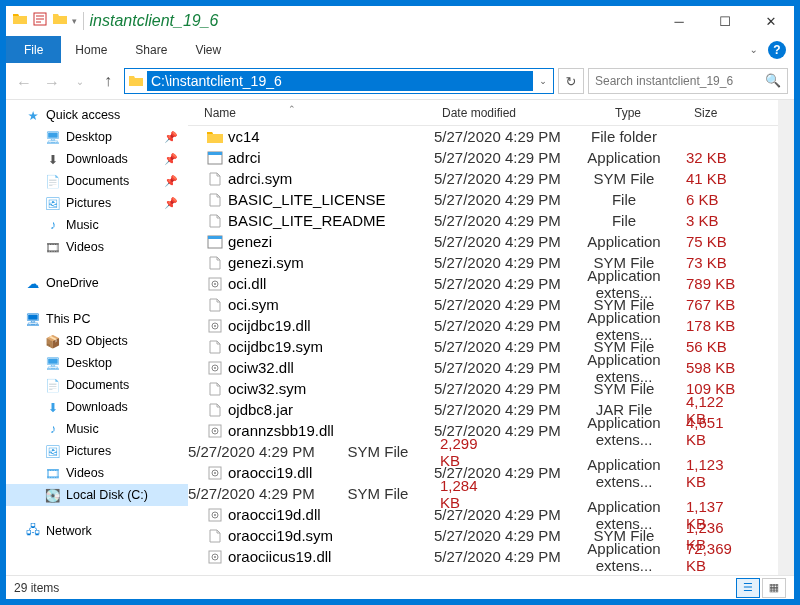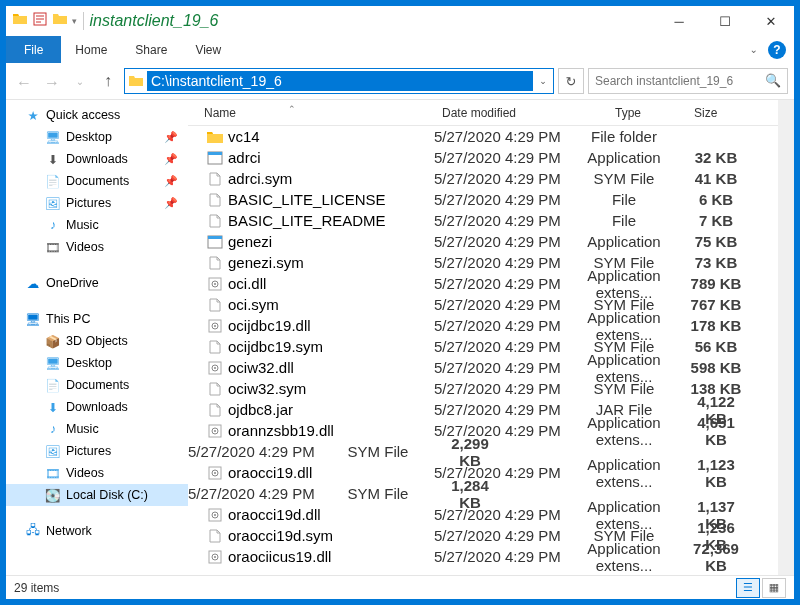--- a/index.html
+++ b/index.html
@@ -43,21 +43,21 @@
   .hcol { padding-left: 8px; position: relative; }
   .c1 { width: 246px; padding-left: 16px; }
   .c2 { width: 128px; }
   .c3 { width: 124px; text-align: center; }
   .c4 { width: 66px; text-align: left; }
   .sortind { position: absolute; left: 100px; top: -2px; color: #777; font-size: 9px; }
   .list { flex: 1; overflow: hidden; font-size: 15px; }
   .row { display: flex; align-items: center; height: 21px; }
   .row .c1 { display: flex; align-items: center; }
   .fico { width: 18px; height: 16px; margin-right: 4px; margin-left: 2px; display: inline-flex; align-items: center; justify-content: center; }
-  .row .c4 { text-align: center; padding-right: 6px; color: #404040; font-weight: bold; }
+  .row .c4 { text-align: left; padding-right: 6px; color: #b91c1c; }
   .row .c2, .row .c3 { color: #333; }
   .status { height: 24px; border-top: 1px solid #e5e5e5; display: flex; align-items: center; font-size: 12px; padding: 0 8px; color: #333; }
   .status .spacer { flex: 1; }
   .viewbtn { width: 24px; height: 20px; border: 1px solid #ccc; margin-left: 2px; display: flex; align-items: center; justify-content: center; font-size: 11px; color: #555; }
   .viewbtn.act { border-color: #0078d7; color: #0078d7; background: #e5f1fb; }
   .scroll-ind { width: 16px; background: #f0f0f0; }
 </style>
 </head>
 <body>
 
@@ -279,21 +279,21 @@
               <span class="fico">
                 <svg width="16" height="14" viewBox="0 0 16 14">
                   <path fill="#fff" stroke="#aaa" d="M3 1h7l3 3v9H3z"></path>
                   <path fill="none" stroke="#aaa" d="M10 1v3h3"></path>
                 </svg>
               </span>
               <span>BASIC_LITE_README</span>
             </div>
             <div class="c2">5/27/2020 4:29 PM</div>
             <div class="c3">File</div>
-            <div class="c4">7 KB</div>
+            <div class="c4">3 KB</div>
           </div>
           <div class="row">
             <div class="c1">
               <span class="fico">
                 <svg width="16" height="14" viewBox="0 0 16 14">
                   <rect x="1" y="1" width="14" height="12" fill="#fff" stroke="#888"></rect>
                   <rect x="1" y="1" width="14" height="3" fill="#3aa1e8"></rect>
                 </svg>
               </span>
               <span>genezi</span>
@@ -394,21 +394,21 @@
               <span class="fico">
                 <svg width="16" height="14" viewBox="0 0 16 14">
                   <path fill="#fff" stroke="#aaa" d="M3 1h7l3 3v9H3z"></path>
                   <path fill="none" stroke="#aaa" d="M10 1v3h3"></path>
                 </svg>
               </span>
               <span>ociw32.sym</span>
             </div>
             <div class="c2">5/27/2020 4:29 PM</div>
             <div class="c3">SYM File</div>
-            <div class="c4">138 KB</div>
+            <div class="c4">109 KB</div>
           </div>
           <div class="row">
             <div class="c1">
               <span class="fico">
                 <svg width="16" height="14" viewBox="0 0 16 14">
                   <path fill="#fff" stroke="#aaa" d="M3 1h7l3 3v9H3z"></path>
                   <path fill="none" stroke="#aaa" d="M10 1v3h3"></path>
                 </svg>
               </span>
               <span>ojdbc8.jar</span>

